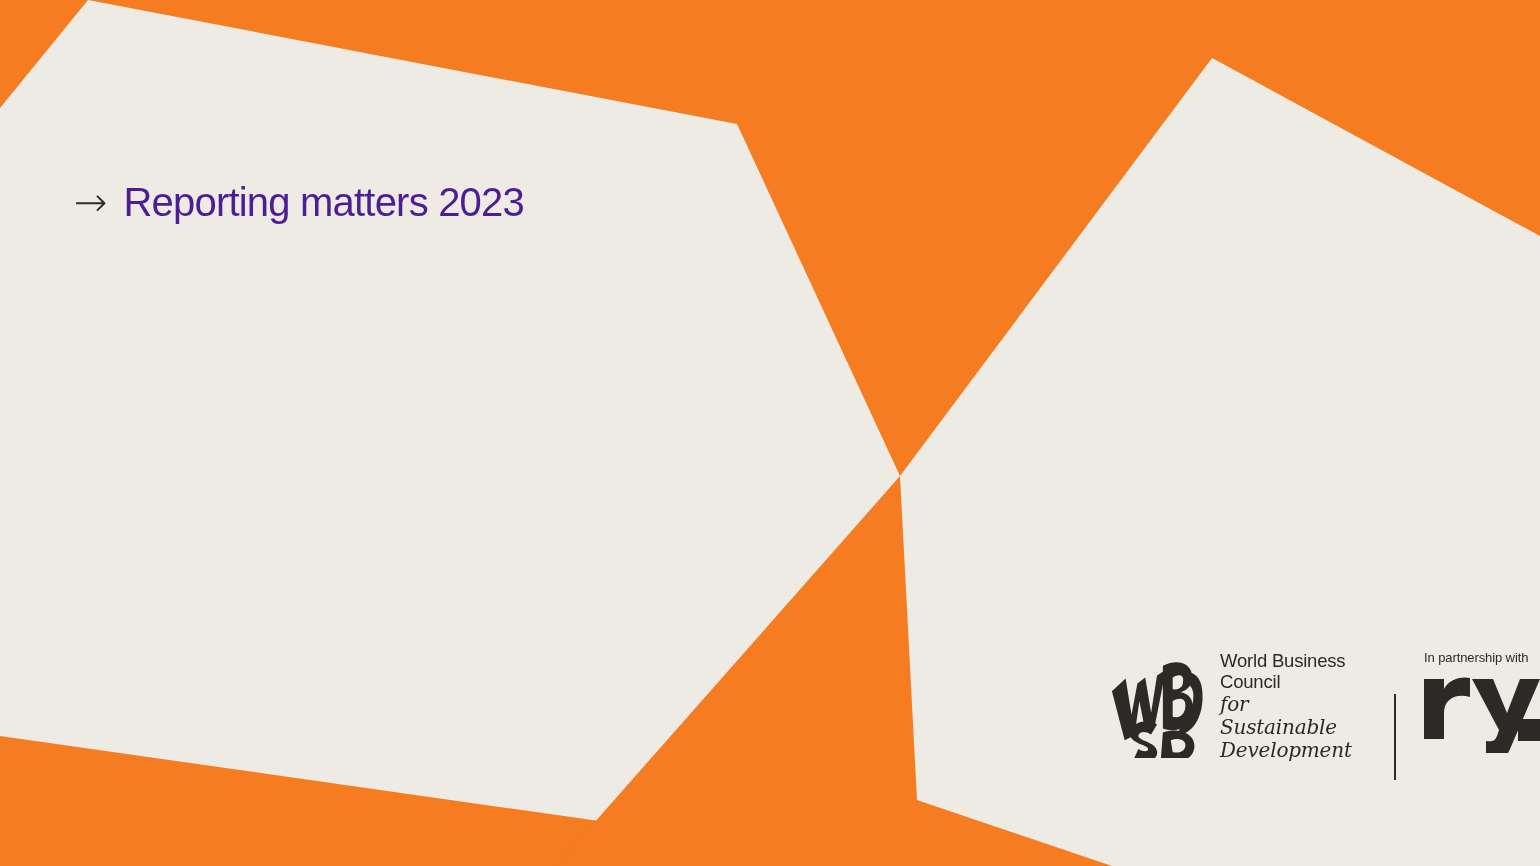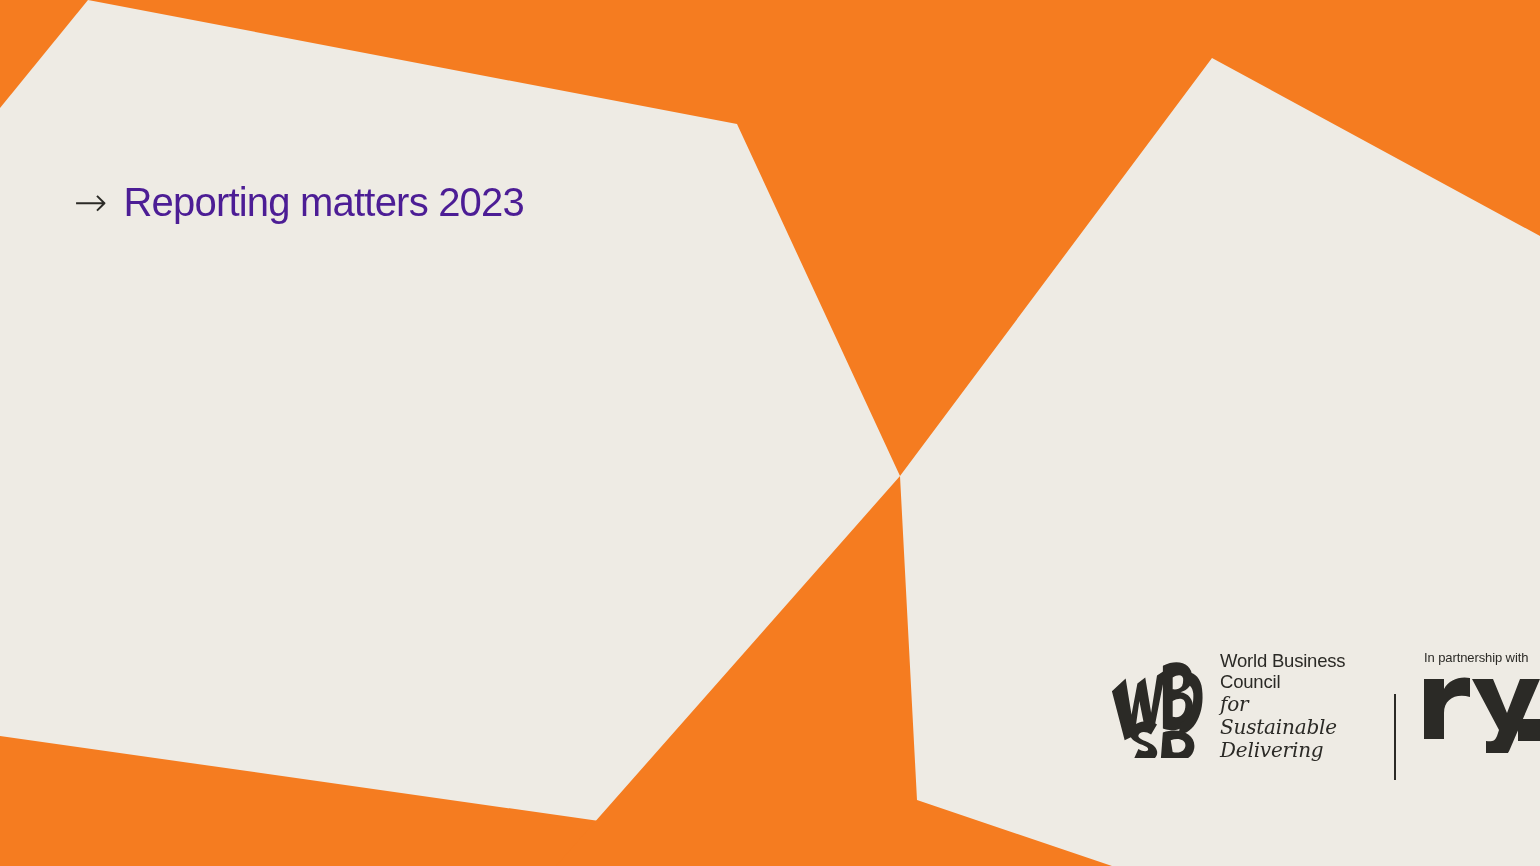--- a/index.html
+++ b/index.html
@@ -197,21 +197,21 @@
 
             <path d="M56 80 C74 74 90 82 88 96 C86 110 66 114 54 106 Z
                      M64 88 L66 100 C74 102 79 98 79 93 C79 87 71 85 64 88 Z" fill-rule="evenodd"></path>
           </g>
         </svg>
 
         <div class="wbcsd-wordmark">
           <span class="wm-sans">World Business</span>
           <span class="wm-sans">Council</span>
           <span class="wm-serif">for Sustainable</span>
-          <span class="wm-serif">Delivering</span>
+          <span class="wm-serif">Development</span>
         </div>
       </div>
 
       <div class="logo-divider"></div>
 
       <div class="partner-block">
         <span class="partner-kicker">In partnership with</span>
         <svg class="partner-mark" viewBox="0 0 118 86">
           <g fill="#2B2A26">
 

